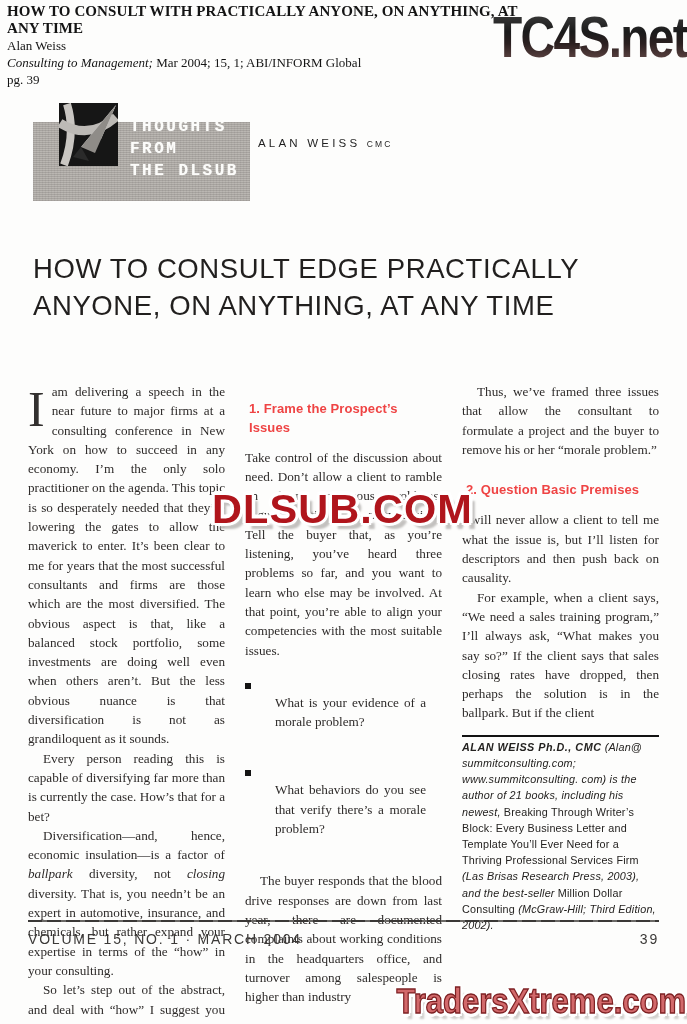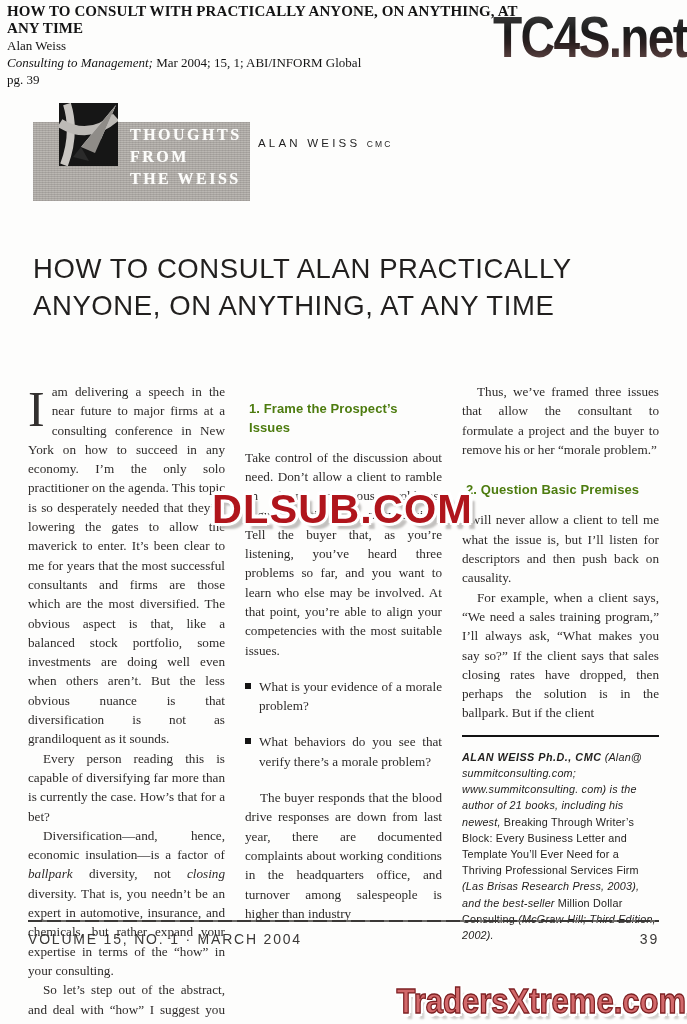--- a/index.html
+++ b/index.html
@@ -16,49 +16,49 @@
   .wm-top{right:0px;top:4px;z-index:4;font-family:"Liberation Sans",sans-serif;font-weight:bold;
           font-size:57px;letter-spacing:-2px;transform:scaleX(.84);transform-origin:100% 0;
           background:linear-gradient(180deg,#4a4a4a 0%,#1b1b1b 42%,#2b2020 60%,#7c5a58 100%);
           -webkit-background-clip:text;background-clip:text;color:transparent;filter:blur(.4px);}
 
   
   .logo-box{left:33px;top:122px;width:217px;height:79px;background:#b6b2ad;
             background-image:repeating-linear-gradient(0deg,rgba(40,40,40,.10) 0 1px,rgba(255,255,255,.06) 1px 2px),
                              repeating-linear-gradient(90deg,rgba(60,60,60,.07) 0 1px,transparent 1px 3px);}
   .logo-mark{left:59px;top:103px;width:59px;height:63px;}
-  .logo-text{left:130px;top:124px;font-family:Liberation Serif, serif;font-weight:bold;
+  .logo-text{left:130px;top:116px;font-family:Liberation Mono, monospace;font-weight:bold;
              font-size:16px;line-height:22px;letter-spacing:2.5px;color:#fcfcfa;z-index:2;
              text-shadow:0 0 1px rgba(255,255,255,.6);}
   .byline{left:258px;top:137px;font-family:"Liberation Sans",sans-serif;font-size:11.5px;
           letter-spacing:3.2px;color:#1f1f1f;}
   .byline .cmc{font-size:8.5px;letter-spacing:2.2px;}
 
   
   .article-title{left:33px;top:250px;font-family:"Liberation Sans",sans-serif;font-size:27.5px;
                  line-height:37px;color:#211f1e;letter-spacing:.6px;font-weight:400;}
 
   
   .columns{left:28px;top:382px;width:632px;display:flex;gap:20px;font-size:13.2px;line-height:19.3px;}
   .col{width:197px;flex:none;}
   .col p{margin:0;text-align:justify;}
   .col p.ind{text-indent:15px;}
   .dropcap{float:left;font-size:50px;line-height:50px;padding:2px 7px 0 0;font-family:"Liberation Serif",serif;
            color:#33302f;}
-  .col h3{font-family:"Liberation Sans",sans-serif;font-size:13px;color:#4d7c0f;margin:0 0 10px 4px;
+  .col h3{font-family:"Liberation Sans",sans-serif;font-size:13px;color:#ef4444;margin:0 0 10px 4px;
           letter-spacing:.1px;}
   h3.h-first{margin-top:17px;}
   h3.h-second{margin-top:21px;margin-bottom:11px;}
   .bullet{display:flex;gap:8px;margin-top:17px;}
   .bullet .sq{width:6px;height:6px;background:#141414;margin-top:6px;flex:none;}
-  .bullet .bt{flex:1;text-align:justify;margin:0;}
+  .bullet .bt{flex:1;text-align:justify;margin:16px;}
   .after-bullets{margin-top:17px !important;}
 
   
-  .bio{margin-top:12px;border-top:2.5px solid #121212;padding-top:12px;
+  .bio{margin-top:12px;border-top:2.5px solid #121212;padding-top:2px;
        font-family:"Liberation Sans",sans-serif;font-style:italic;font-size:10.8px;
        line-height:16.2px;color:#242220;letter-spacing:.2px;text-align:left;}
   .bio b{letter-spacing:.5px;}
   .bio .rm{font-style:normal;}
 
   
   .footer-rule{left:28px;top:920px;width:631px;height:2px;background:#4c4a48;
                background-image:repeating-linear-gradient(90deg,#3a3836 0 14px,#6b6966 14px 19px);}
   .footer{left:28px;top:931px;width:631px;display:flex;justify-content:space-between;
           font-family:"Liberation Sans",sans-serif;font-size:14px;letter-spacing:1.8px;color:#3b3937;}
@@ -96,29 +96,29 @@
   <rect x="0" y="0" width="59" height="63" fill="#161616"></rect>
   <path d="M8,1 Q17,30 5,62" stroke="#c9c6c2" stroke-width="8" fill="none"></path>
   <path d="M1,20 Q30,38 57,14" stroke="#bdbab6" stroke-width="9" fill="none"></path>
   <polygon points="22,44 57,2 42,36" fill="#f4f3f1"></polygon>
   <polygon points="57,2 22,44 36,50" fill="#8f8c88"></polygon>
   <polygon points="22,44 30,58 14,54" fill="#2a2a2a"></polygon>
 </svg>
 <div class="abs logo-text">
   <div>THOUGHTS</div>
   <div>FROM</div>
-  <div>THE WEISS</div>
+  <div>THE DLSUB</div>
 </div>
 <div class="abs byline">
   <span>ALAN WEISS</span>
   <span class="cmc">CMC</span>
 </div>
 
 <div class="abs article-title">
-  <div>HOW TO CONSULT ALAN PRACTICALLY</div>
+  <div>HOW TO CONSULT EDGE PRACTICALLY</div>
   <div>ANYONE, ON ANYTHING, AT ANY TIME</div>
 </div>
 
 <div class="abs columns">
 
   <div class="col">
     <p><span class="dropcap">I</span><span>am delivering a speech in the near future to major firms at a consulting conference in New York on how to succeed in any economy. I’m the only solo practitioner on the agenda. This topic is so desperately needed that they’re lowering the gates to allow the maverick to enter. It’s been clear to me for years that the most successful consultants and firms are those which are the most diversified. The obvious aspect is that, like a balanced stock portfolio, some investments are doing well even when others aren’t. But the less obvious nuance is that diversification is not as grandiloquent as it sounds.</span></p>
     <p class="ind">Every person reading this is capable of diversifying far more than is currently the case. How’s that for a bet?</p>
     <p class="ind">Diversification—and, hence, economic insulation—is a factor of <i>ballpark</i> diversity, not <i>closing</i> diversity. That is, you needn’t be an expert in automotive, insurance, and chemicals, but rather expand your expertise in terms of the “how” in your consulting.</p>
     <p class="ind">So let’s step out of the abstract, and deal with “how” I suggest you can prepare yourself to consult far beyond your current limitations—with practically anyone, anywhere, at any time.</p>

